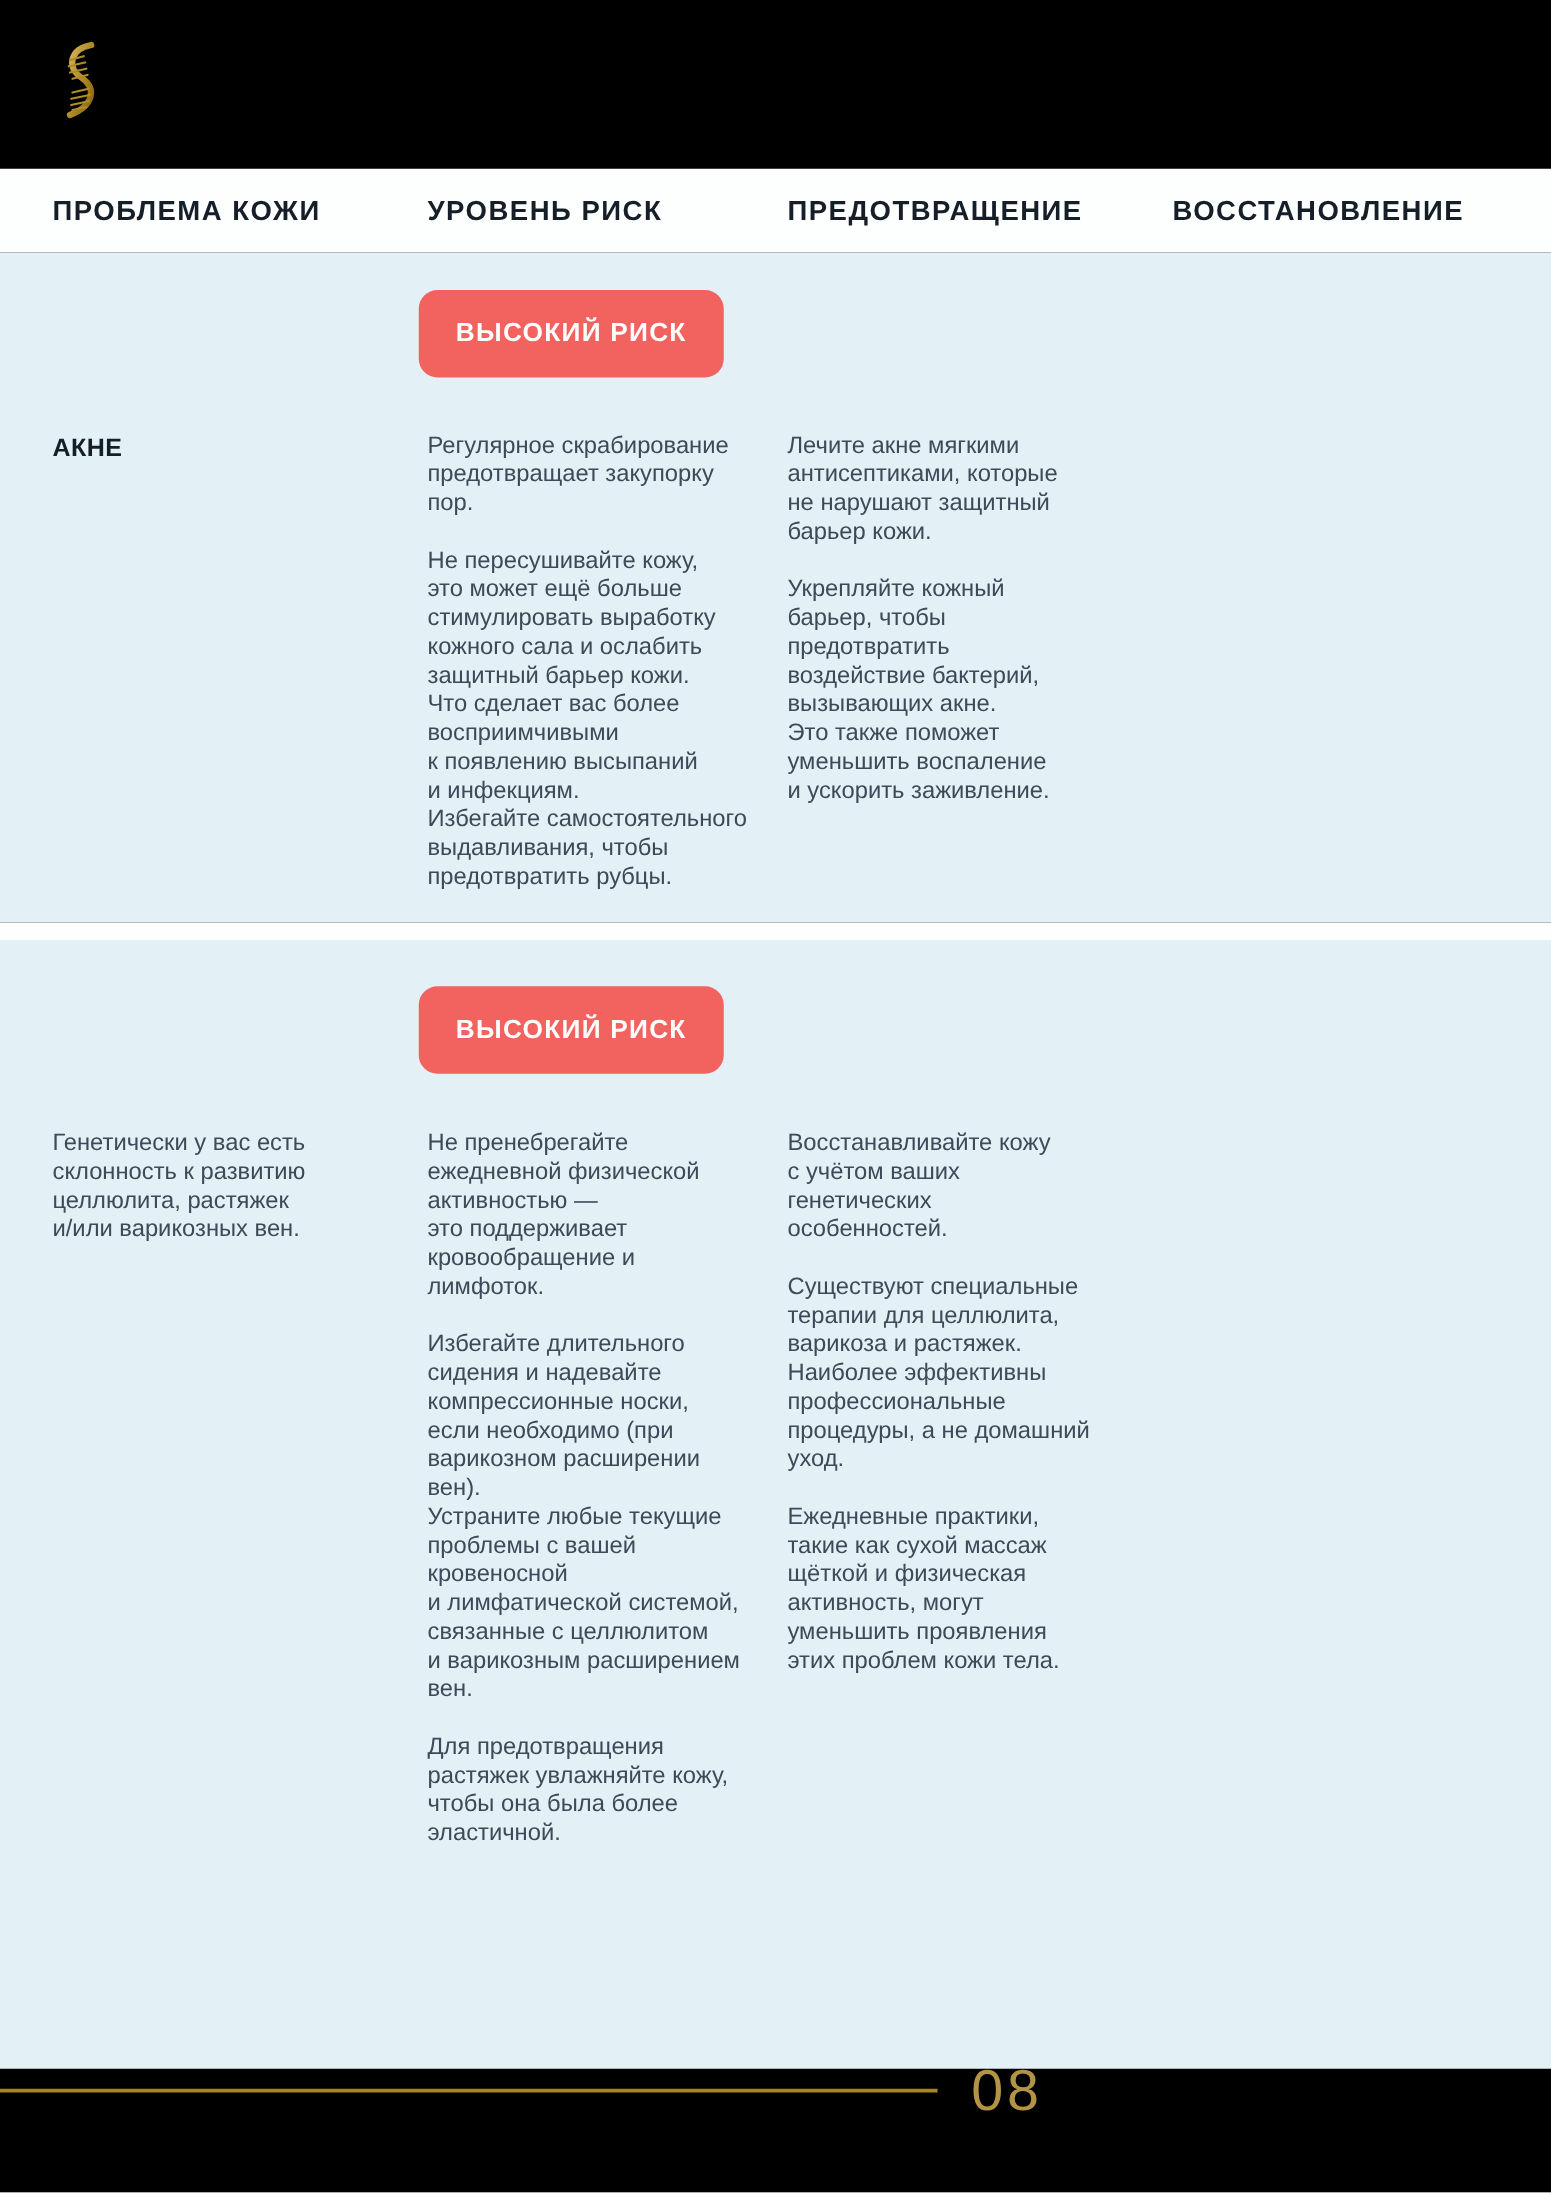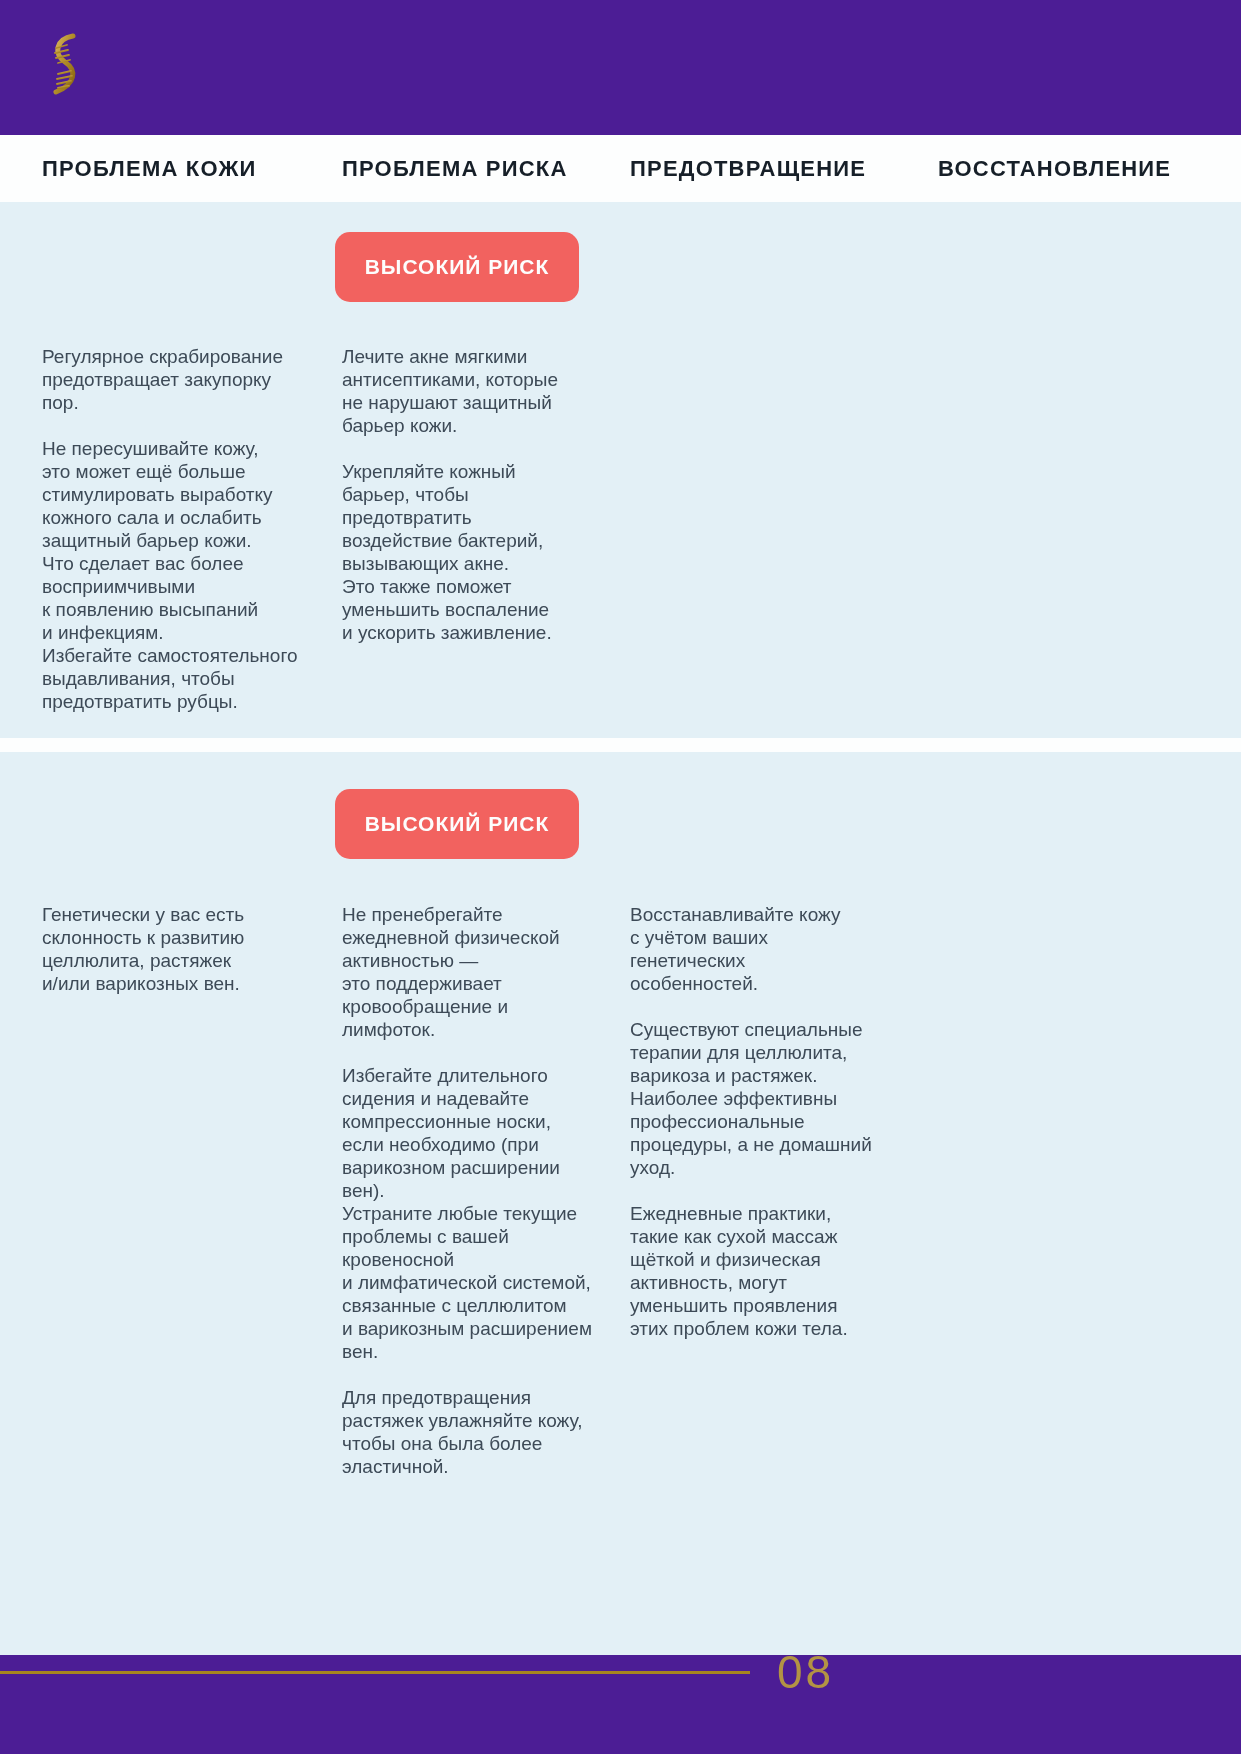--- a/index.html
+++ b/index.html
@@ -1,21 +1,21 @@
 <!DOCTYPE html>
 <html lang="ru"><head>
 <meta charset="utf-8">
 <style>
   * { margin:0; padding:0; box-sizing:border-box; }
   html,body { background:#e8e6df; }
   .page {
     position:relative;
     width:1241px; height:1754px;
     margin:0 auto;
-    background:#4c1d95;
+    background:#000000;
     font-family:"Liberation Sans", sans-serif;
     color:#3D4A57;
     overflow:hidden;
   }
   
   .top-band { height:135px; position:relative; }
   .logo { position:absolute; left:46px; top:32px; width:36px; height:64px; }
 
   
   .header-row {
@@ -102,28 +102,29 @@
         <line x1="12" y1="42" x2="25" y2="39"></line>
         <line x1="11" y1="47" x2="26" y2="44"></line>
         <line x1="11" y1="52" x2="25" y2="49"></line>
         <line x1="12" y1="56" x2="23" y2="54"></line>
       </g>
     </svg>
   </div>
 
   <div class="header-row">
     <div class="header-cell">ПРОБЛЕМА КОЖИ</div>
-    <div class="header-cell">ПРОБЛЕМА РИСКА</div>
+    <div class="header-cell">УРОВЕНЬ РИСК</div>
     <div class="header-cell">ПРЕДОТВРАЩЕНИЕ</div>
     <div class="header-cell">ВОССТАНОВЛЕНИЕ</div>
   </div>
 
   <div class="panel panel-1">
     <div class="risk-badge">ВЫСОКИЙ РИСК</div>
     <div class="row-grid">
+      <div class="problem-label">АКНЕ</div>
       <div class="cell-text">Регулярное скрабирование
 предотвращает закупорку
 пор.
 
 Не пересушивайте кожу,
 это может ещё больше
 стимулировать выработку
 кожного сала и ослабить
 защитный барьер кожи.
 Что сделает вас более

